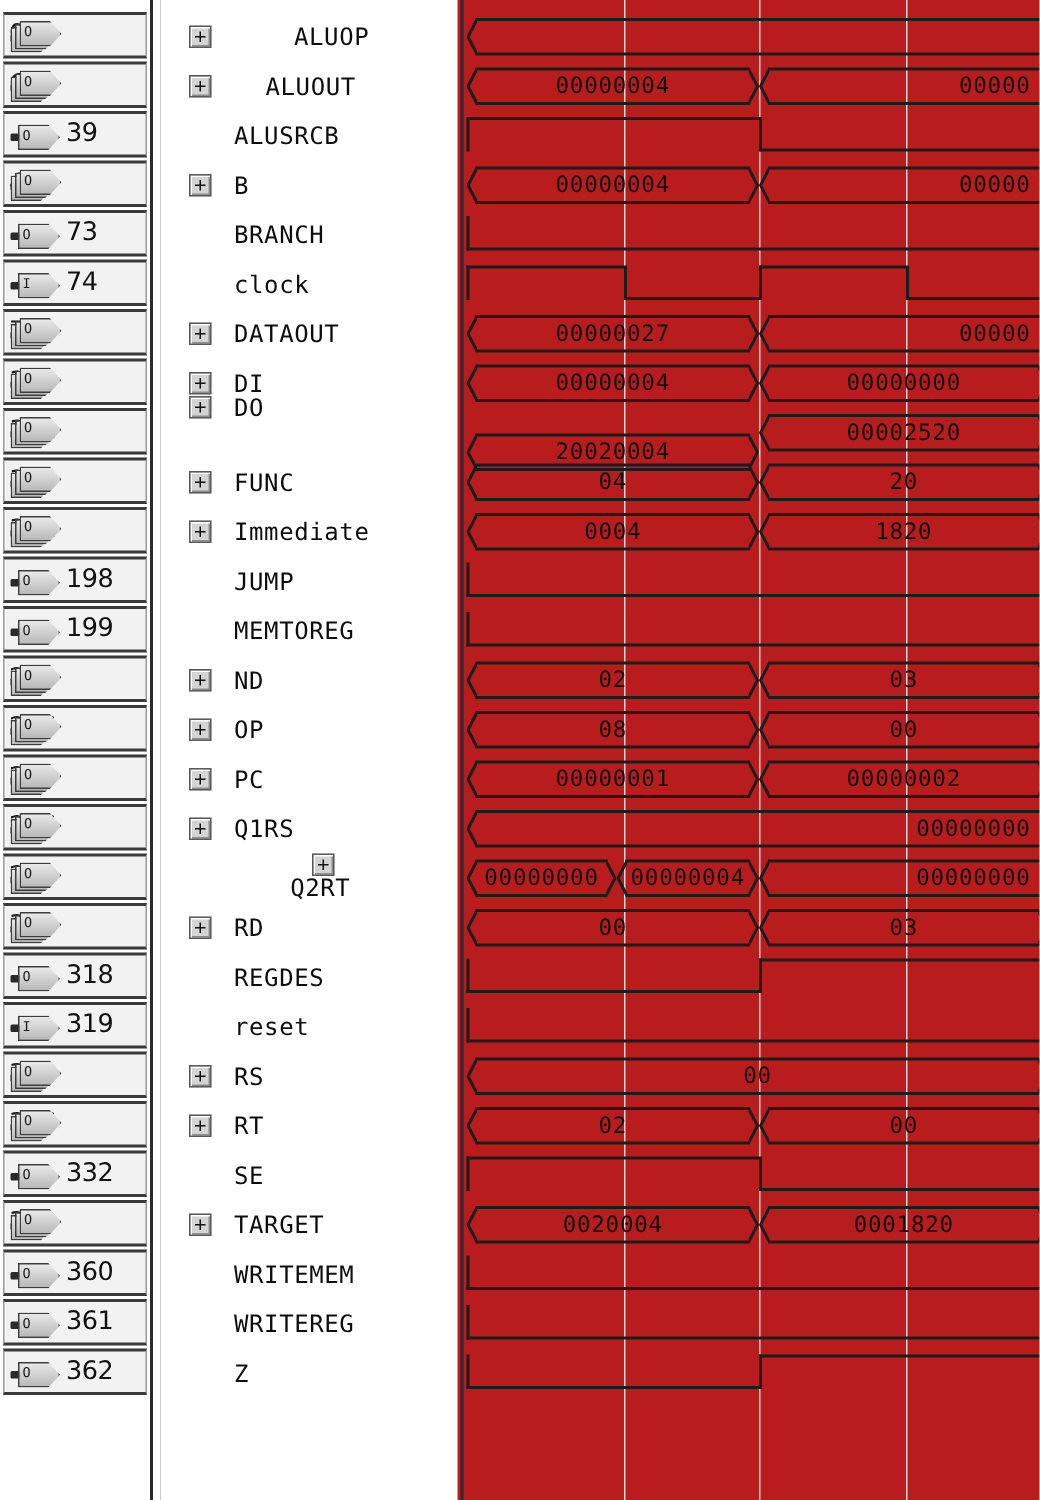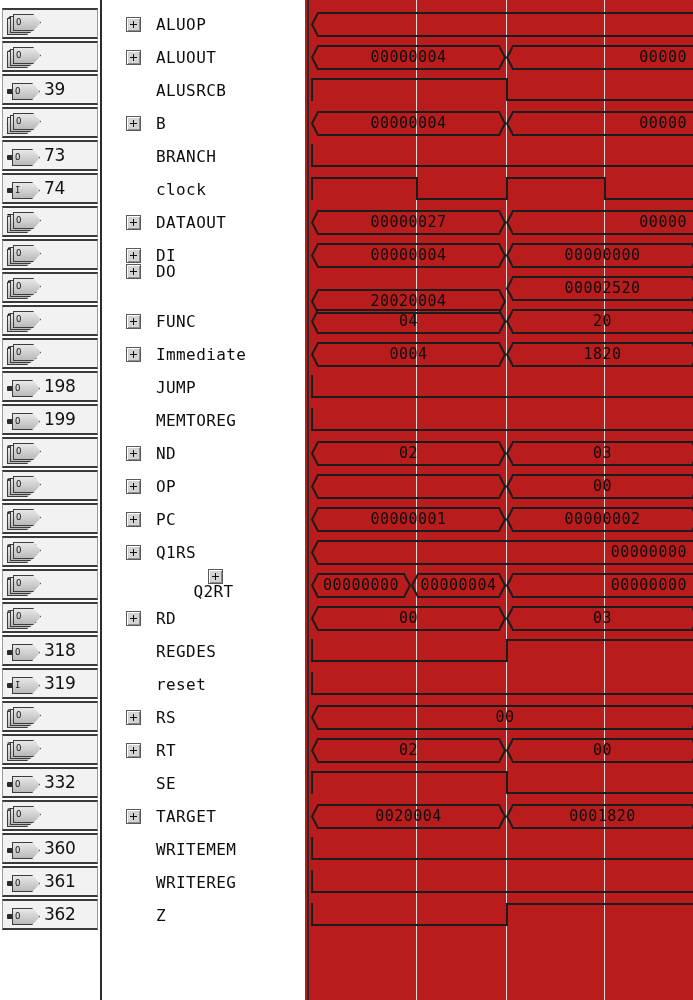--- a/index.html
+++ b/index.html
@@ -354,25 +354,25 @@
         <span class="sigicon bit">
           <span class="tail"></span>
           <span class="lay l1"></span>
           <span class="lbl">O</span>
         </span>
         <span class="idnum">362</span>
       </div>
     </div>
   <div class="divider"></div>
   <div class="namecol">
-      <div class="namerow" style="top: 8px;">
+      <div class="namerow" style="top: 8px; gap: 40px;">
         <span class="plusbox"></span>
         <span class="signame">ALUOP</span>
       </div>
-      <div class="namerow" style="top: 41px;">
+      <div class="namerow" style="top: 41px; gap: 21px;">
         <span class="plusbox"></span>
         <span class="signame">ALUOUT</span>
       </div>
       <div class="namerow" style="top: 74px;">
         <span class="plusspace"></span>
         <span class="signame">ALUSRCB</span>
       </div>
       <div class="namerow" style="top: 107px;">
         <span class="plusbox"></span>
         <span class="signame">B</span>
@@ -697,20 +697,21 @@
       </div>
       <div class="waverow" style="top: 470px;">
         <div class="bus" style="left: 12px; width: 183px;">
           <div class="body"></div>
           <div class="lcap"><svg width="7" height="25" viewBox="0 0 7 25">
               <path d="M7,1 L1,12.5 L7,24" fill="none" stroke="#1c1c1c" stroke-width="2"></path>
             </svg></div>
           <div class="rcap"><svg width="7" height="25" viewBox="0 0 7 25">
               <path d="M0,1 L6,12.5 L0,24" fill="none" stroke="#1c1c1c" stroke-width="2"></path>
             </svg></div>
+          <div class="txt">08</div>
         </div>
         <div class="bus" style="left: 207px; width: 181px;">
           <div class="body"></div>
           <div class="lcap"><svg width="7" height="25" viewBox="0 0 7 25">
               <path d="M7,1 L1,12.5 L7,24" fill="none" stroke="#1c1c1c" stroke-width="2"></path>
             </svg></div>
           <div class="rcap"><svg width="7" height="25" viewBox="0 0 7 25">
               <path d="M0,1 L6,12.5 L0,24" fill="none" stroke="#1c1c1c" stroke-width="2"></path>
             </svg></div>
           <div class="txt">00</div>

